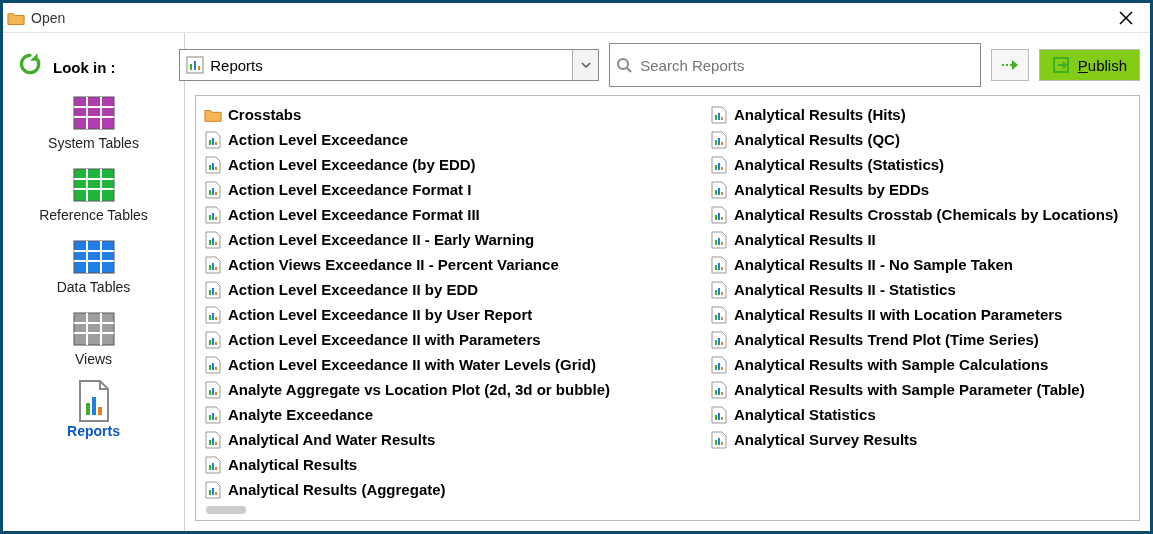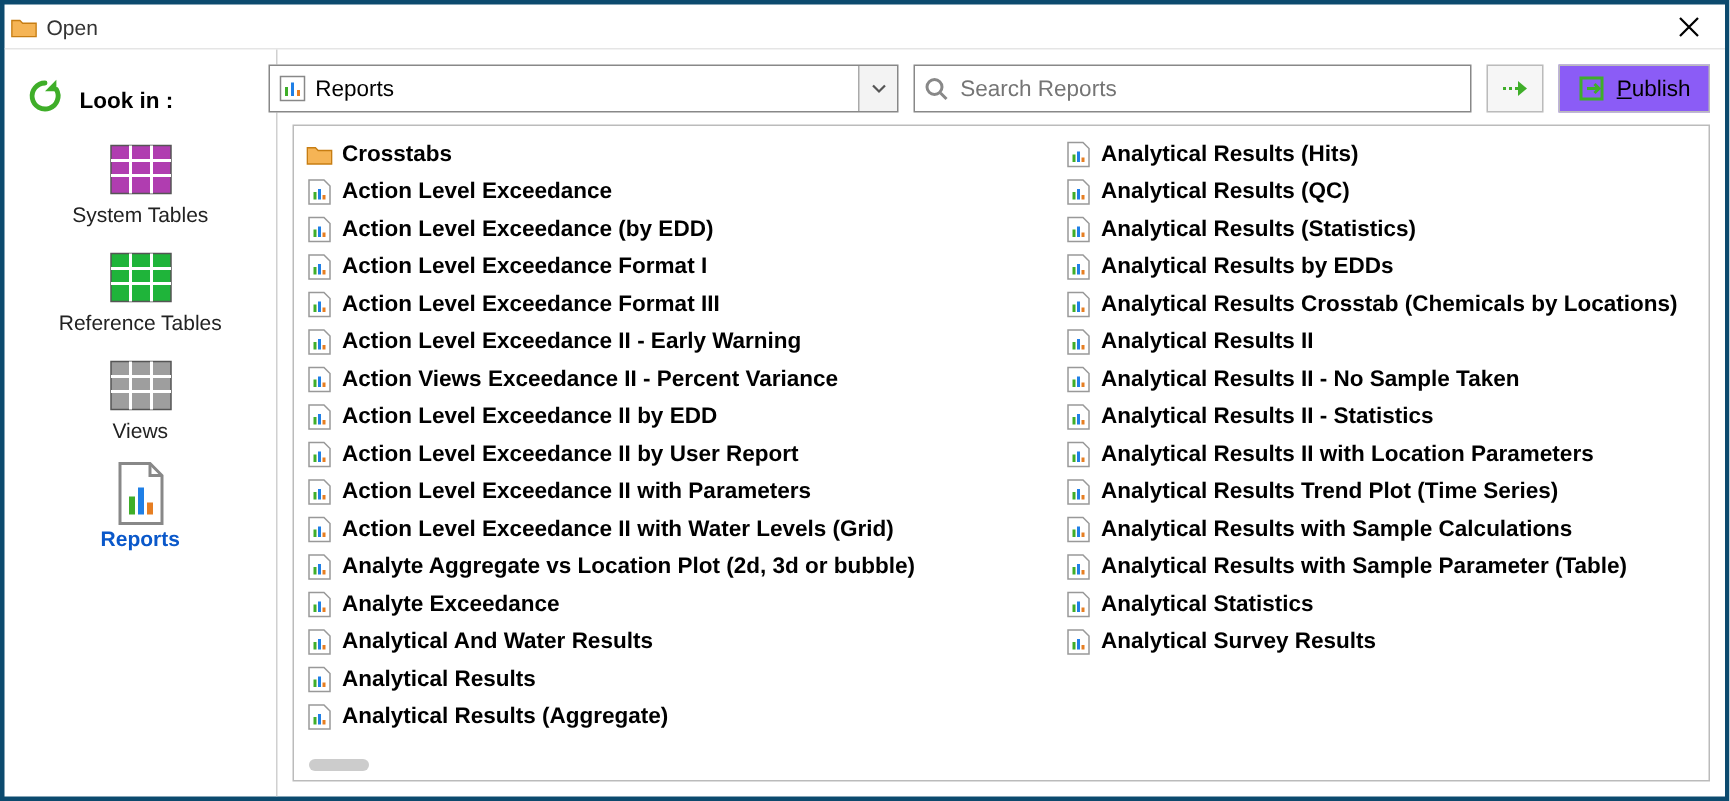--- a/index.html
+++ b/index.html
@@ -79,38 +79,38 @@
   .combo .combo-arrow {
     width: 26px; height: 100%;
     border-left: 1px solid #aaa;
     display:flex; align-items:center; justify-content:center;
     background: #f3f3f3;
   }
   .searchbox {
     display: flex;
     align-items: center;
     border: 1px solid #888;
-    height: 32px;
+    height: 44px;
     flex: 1;
     background: #fff;
   }
   .searchbox .mag { margin: 0 6px; color:#888; display:flex;}
   .searchbox input {
     border: none; outline: none; flex:1; font-size:15px; color:#555;
   }
   .go-btn {
     width: 38px; height: 32px;
     border: 1px solid #bbb;
     background: #f6f6f6;
     display:flex; align-items:center; justify-content:center;
   }
   .publish-btn {
     height: 32px;
     border: 1px solid #bbb;
-    background: #8b5cf6;
+    background: #84cc16;
     display:flex; align-items:center; justify-content:center;
     padding: 0 12px;
     gap: 8px;
     font-size: 15px;
   }
   .publish-btn .ul { text-decoration: underline; }
   .content {
     flex:1;
     border: 1px solid #bbb;
     margin: 0 10px 10px 10px;
@@ -201,20 +201,32 @@
                 <line x1="4" y1="24" x2="44" y2="24" stroke="#fff" stroke-width="2"></line>
                 <line x1="17" y1="4" x2="17" y2="36" stroke="#fff" stroke-width="2"></line>
                 <line x1="31" y1="4" x2="31" y2="36" stroke="#fff" stroke-width="2"></line>
               </svg>
             </div>
             <div class="catlabel">Reference Tables</div>
           </div>
           <div class="sidecat">
             <div class="caticon">
               <svg width="48" height="40" viewBox="0 0 48 40">
+                <rect x="4" y="4" width="40" height="32" fill="#1f7fe6" stroke="#555"></rect>
+                <line x1="4" y1="14" x2="44" y2="14" stroke="#fff" stroke-width="2"></line>
+                <line x1="4" y1="24" x2="44" y2="24" stroke="#fff" stroke-width="2"></line>
+                <line x1="17" y1="4" x2="17" y2="36" stroke="#fff" stroke-width="2"></line>
+                <line x1="31" y1="4" x2="31" y2="36" stroke="#fff" stroke-width="2"></line>
+              </svg>
+            </div>
+            <div class="catlabel">Data Tables</div>
+          </div>
+          <div class="sidecat">
+            <div class="caticon">
+              <svg width="48" height="40" viewBox="0 0 48 40">
                 <rect x="4" y="4" width="40" height="32" fill="#9e9e9e" stroke="#555"></rect>
                 <line x1="4" y1="14" x2="44" y2="14" stroke="#fff" stroke-width="2"></line>
                 <line x1="4" y1="24" x2="44" y2="24" stroke="#fff" stroke-width="2"></line>
                 <line x1="17" y1="4" x2="17" y2="36" stroke="#fff" stroke-width="2"></line>
                 <line x1="31" y1="4" x2="31" y2="36" stroke="#fff" stroke-width="2"></line>
               </svg>
             </div>
             <div class="catlabel">Views</div>
           </div>
           <div class="sidecat active">

